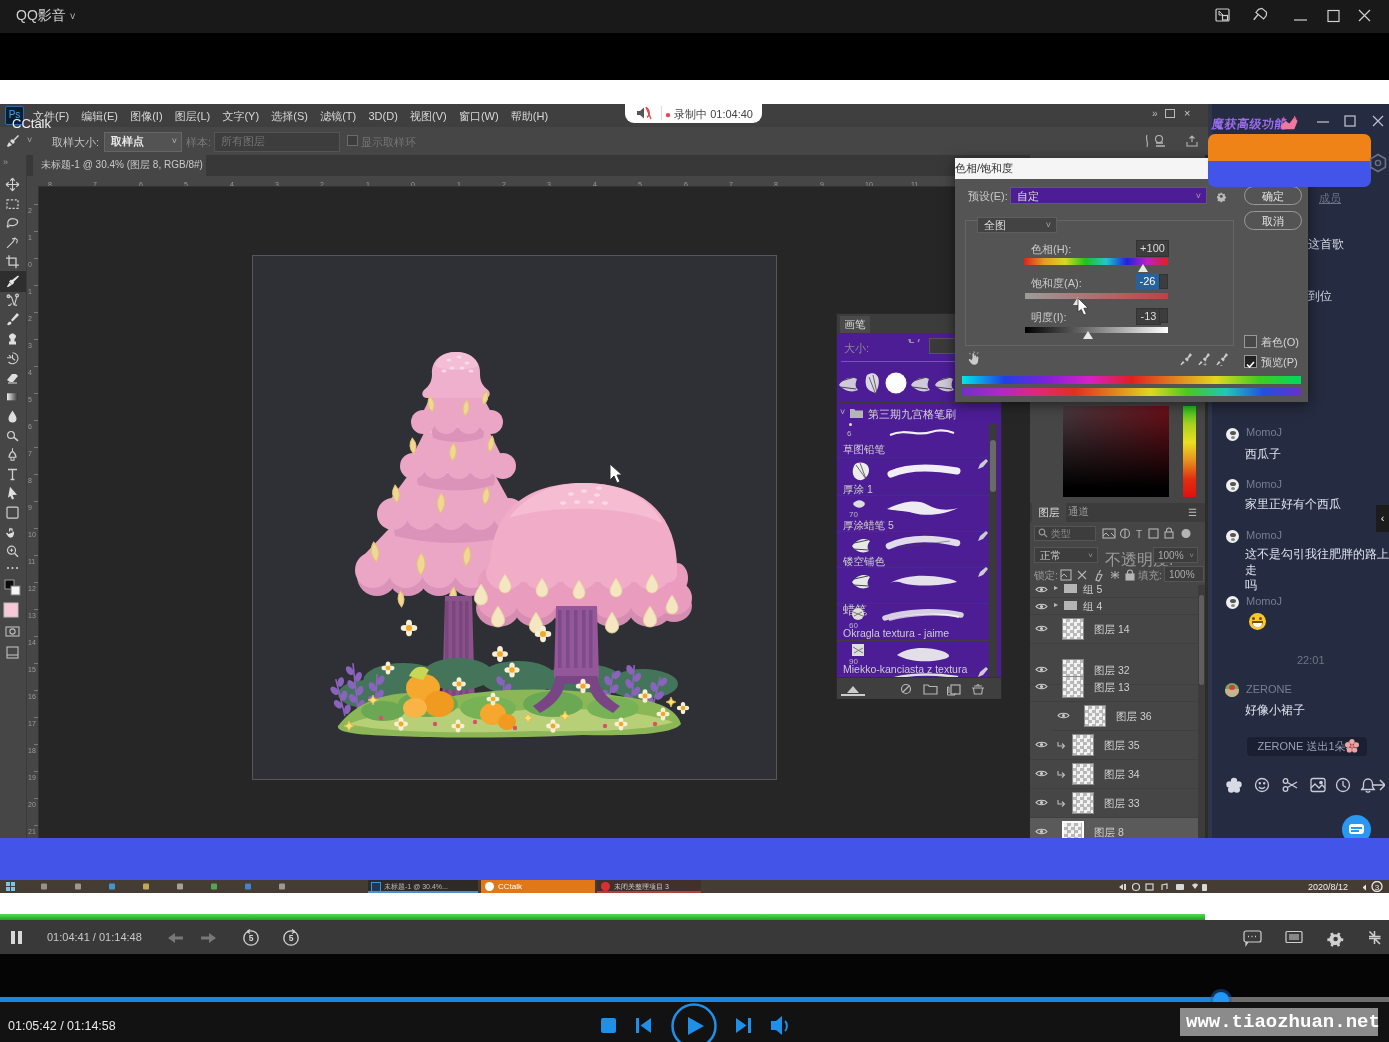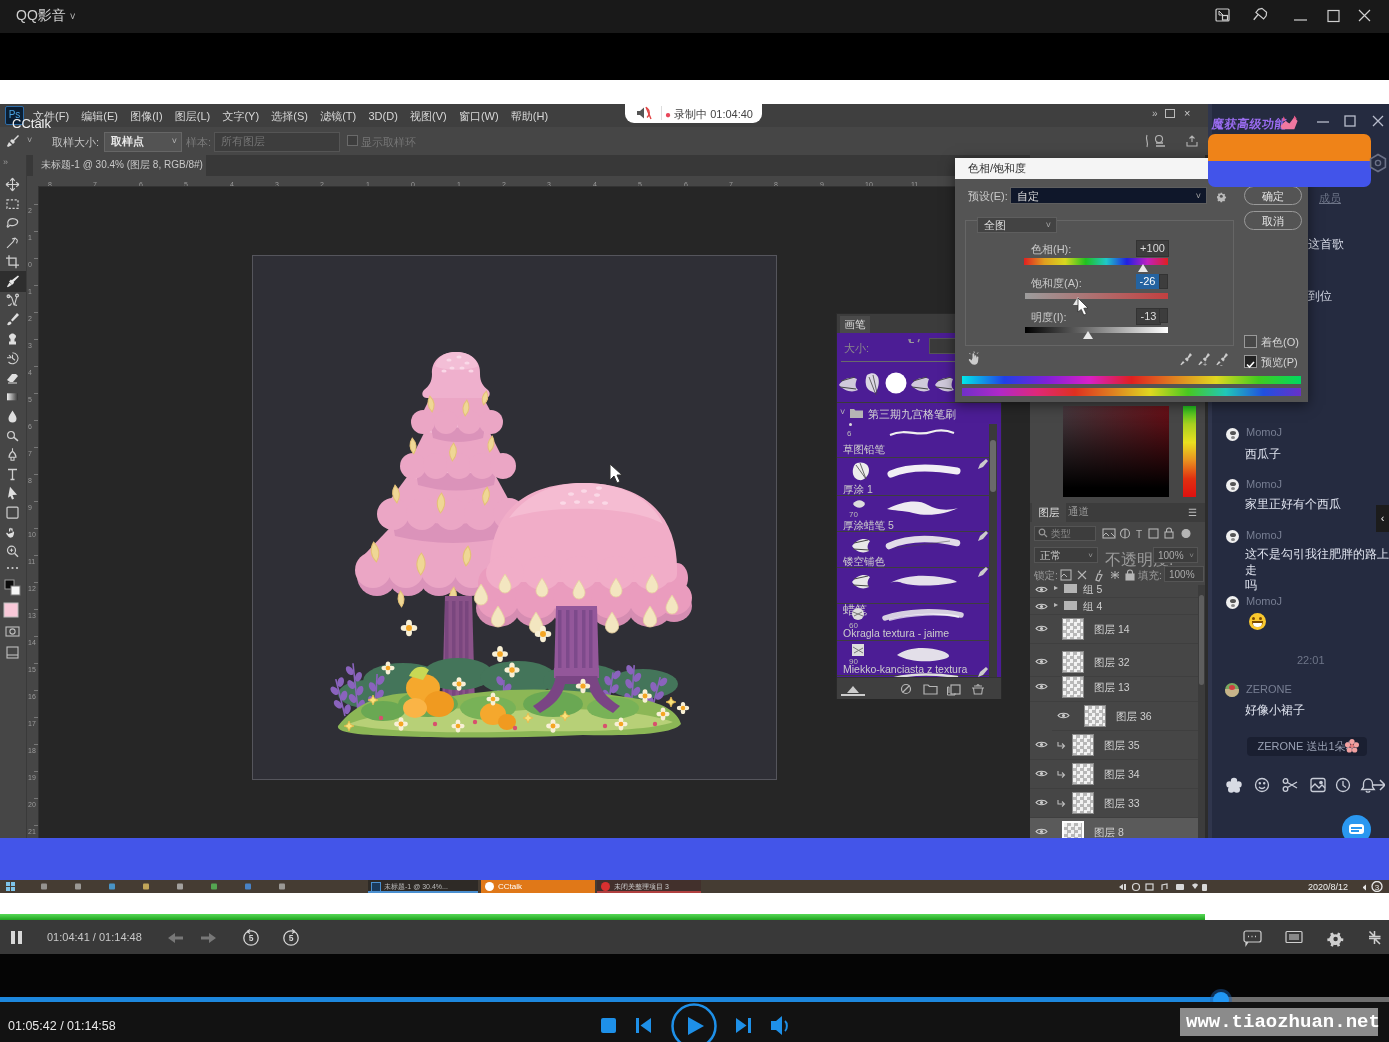--- a/index.html
+++ b/index.html
@@ -806,21 +806,21 @@
           <span style="position:absolute;left:34px;top:3px;width:13px;height:9px;background:#b5b5b5;"></span>
           <span class="llab" style="left:53px;top:2px;">组 4</span>
         </div>
       <div class="lrow" style="top:34px;">
           <svg class="leye">
             <use href="#eyeg"></use>
           </svg>
           <span class="lthumb" style="left:32px;"></span>
           <span class="llab" style="left:64px;">图层 14</span>
         </div>
-      <div class="lrow" style="top:67px;padding-left:8px;">
+      <div class="lrow" style="top:75px;padding-left:8px;">
           <svg class="leye">
             <use href="#eyeg"></use>
           </svg>
           <span class="lthumb" style="left:32px;"></span>
           <span class="llab" style="left:64px;">图层 32</span>
         </div>
       <div class="lrow" style="top:92px;">
           <svg class="leye">
             <use href="#eyeg"></use>
           </svg>
@@ -1148,24 +1148,24 @@
     <div style="position:absolute;left:7px;top:9px;width:15px;height:10px;background:#fff;border-radius:3px;"></div>
     <div style="position:absolute;left:9px;top:12px;width:11px;height:1.5px;background:#2a97f0;"></div>
     <div style="position:absolute;left:9px;top:15px;width:8px;height:1.5px;background:#2a97f0;"></div>
   </div>
 
   <div class="abs" style="left:168px;top:401px;width:13px;height:27px;background:#1c1c1c;color:#eee;font-size:11px;line-height:27px;text-align:center;">‹</div>
 </div>
 
 <div class="abs" style="left:955px;top:158px;width:353px;height:244px;background:#545454;box-shadow:0 3px 12px rgba(0,0,0,.5);" id="dialog">
 
-  <div class="abs" style="left:0;top:0;width:353px;height:21px;background:#f5f5f5;font-size:11px;color:#333;line-height:21px;padding-left:13px;box-sizing:border-box;">色相/饱和度</div>
+  <div class="abs" style="left:0;top:0;width:353px;height:21px;background:#f5f5f5;font-size:11px;color:#333;line-height:21px;box-sizing:border-box;">色相/饱和度</div>
 
   <div class="abs" style="left:13px;top:31px;font-size:11px;color:#c9c9c9;">预设(E):</div>
-  <div class="abs" style="left:55px;top:29px;width:197px;height:17px;background:#0f172a;border:1px solid #5e5e5e;font-size:11px;color:#ddd;line-height:16px;padding-left:6px;box-sizing:border-box;">自定<span style="position:absolute;right:5px;top:0;color:#aaa;font-size:9px;">˅</span></div>
+  <div class="abs" style="left:55px;top:29px;width:197px;height:17px;background:#4c1d95;border:1px solid #5e5e5e;font-size:11px;color:#ddd;line-height:16px;padding-left:6px;box-sizing:border-box;">自定<span style="position:absolute;right:5px;top:0;color:#aaa;font-size:9px;">˅</span></div>
   <div class="abs" style="left:262px;top:31px;width:11px;height:11px;"><svg width="11" height="11" viewBox="0 0 11 11">
         <path d="M4.5 1h2l.3 1.3 1.2.5 1.1-.7 1.4 1.4-.7 1.1.5 1.2 1.3.3v2l-1.3.3-.5 1.2.7 1.1-1.4 1.4-1.1-.7-1.2.5-.3 1.3h-2l-.3-1.3-1.2-.5-1.1.7-1.4-1.4.7-1.1-.5-1.2L0 7.5v-2l1.3-.3.5-1.2-.7-1.1 1.4-1.4 1.1.7 1.2-.5z" fill="#bbb" transform="scale(.78)"></path>
         <circle cx="4.3" cy="4.3" r="1.5" fill="#545454"></circle>
       </svg></div>
 
   <div class="abs" style="left:289px;top:28px;width:58px;height:19px;border:1.5px solid #999;border-radius:10px;font-size:11px;color:#e5e5e5;text-align:center;line-height:18px;box-sizing:border-box;">确定</div>
   <div class="abs" style="left:289px;top:53px;width:58px;height:19px;border:1.5px solid #999;border-radius:10px;font-size:11px;color:#e5e5e5;text-align:center;line-height:18px;box-sizing:border-box;">取消</div>
 
   <div class="abs" style="left:10px;top:62px;width:267px;height:124px;border:1px solid #666;"></div>
   <div class="abs" style="left:22px;top:59px;width:80px;height:16px;background:#434343;border:1px solid #5e5e5e;font-size:11px;color:#ddd;line-height:15px;padding-left:6px;box-sizing:border-box;">全图<span style="position:absolute;right:5px;top:0;color:#aaa;font-size:9px;">˅</span></div>

